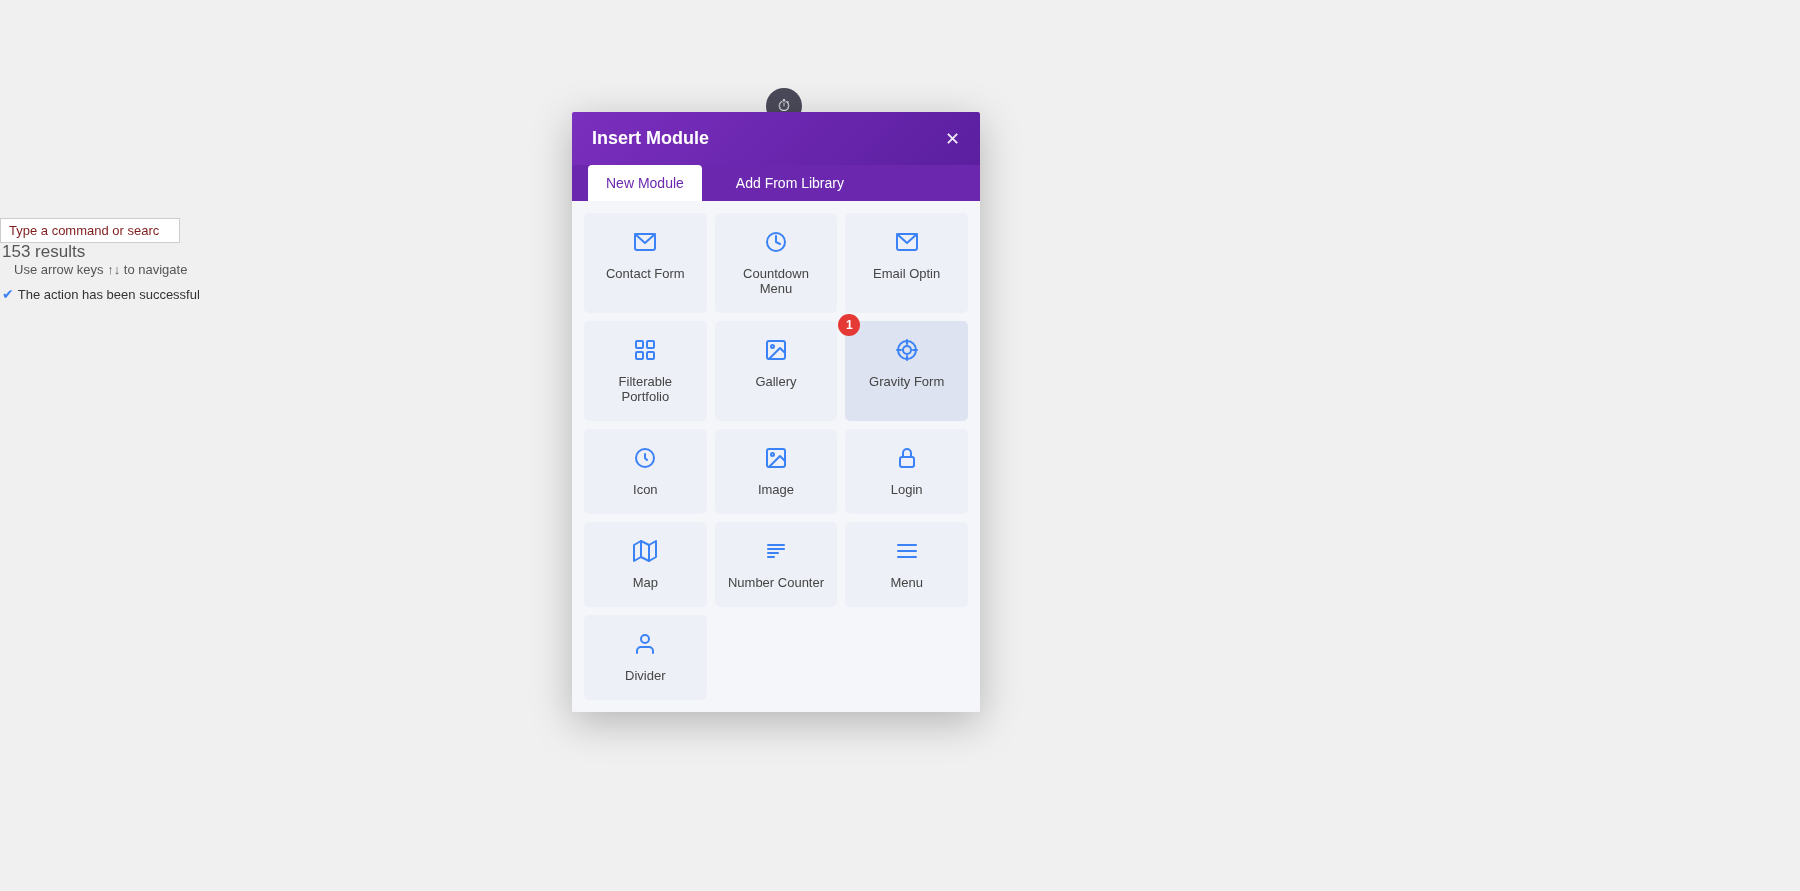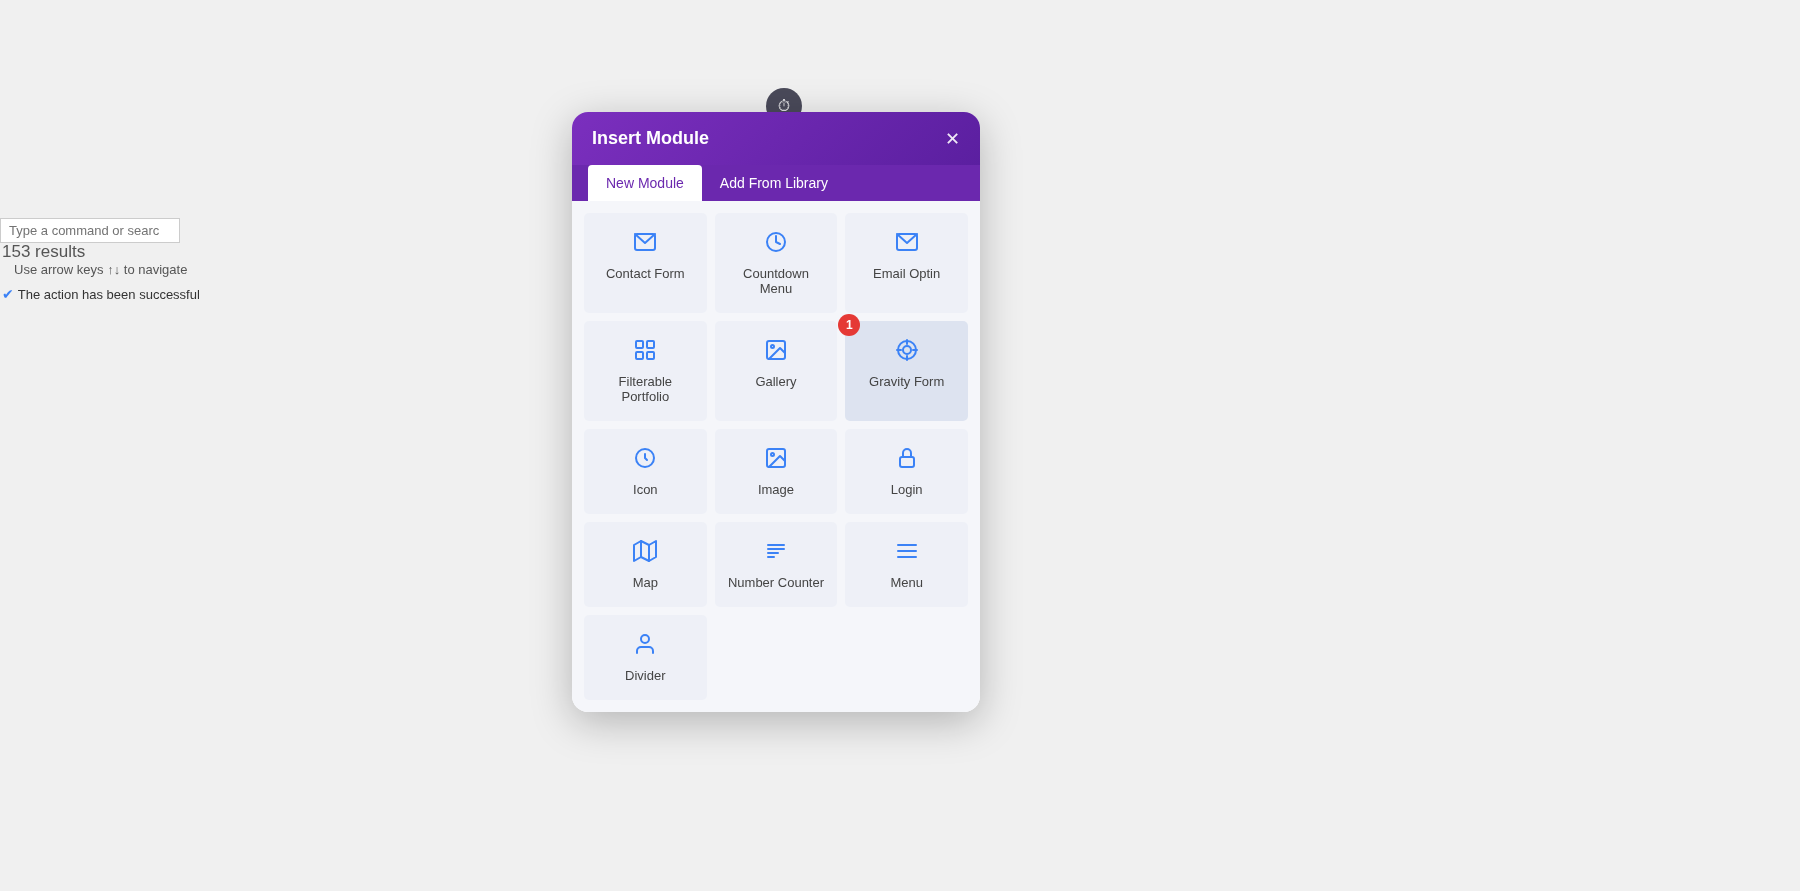--- a/index.html
+++ b/index.html
@@ -14,21 +14,21 @@
 
     
     .command-bar {
       position: absolute;
       top: 218px;
       left: 0px;
       background: white;
       border: 1px solid #ccc;
       padding: 4px 8px;
       font-size: 13px;
-      color: #737373;
+      color: #7f1d1d;
       width: 180px;
     }
     .command-info {
       position: absolute;
       top: 242px;
       left: 2px;
       font-size: 17px;
       color: #555;
     }
     .command-nav {
@@ -71,21 +71,21 @@
       z-index: 10;
     }
 
     
     .modal {
       position: absolute;
       top: 112px;
       left: 572px;
       width: 408px;
       background: white;
-      border-radius: 16px;
+      border-radius: 2px;
       box-shadow: 0 10px 40px rgba(0,0,0,0.25);
       overflow: hidden;
       z-index: 100;
     }
 
     .modal-header {
       background: linear-gradient(135deg, #7b2fbe, #5b1fa0);
       padding: 16px 20px;
       display: flex;
       align-items: center;
@@ -103,21 +103,21 @@
       background: none;
       border: none;
       line-height: 1;
       opacity: 0.9;
     }
 
     .modal-tabs {
       background: #6b28ae;
       display: flex;
       padding: 0 16px;
-      gap: 0;
+      gap: 16px;
     }
     .tab-btn {
       padding: 10px 18px;
       border: none;
       border-radius: 4px 4px 0 0;
       font-size: 14px;
       font-weight: 500;
       cursor: pointer;
     }
     .tab-btn.active {

